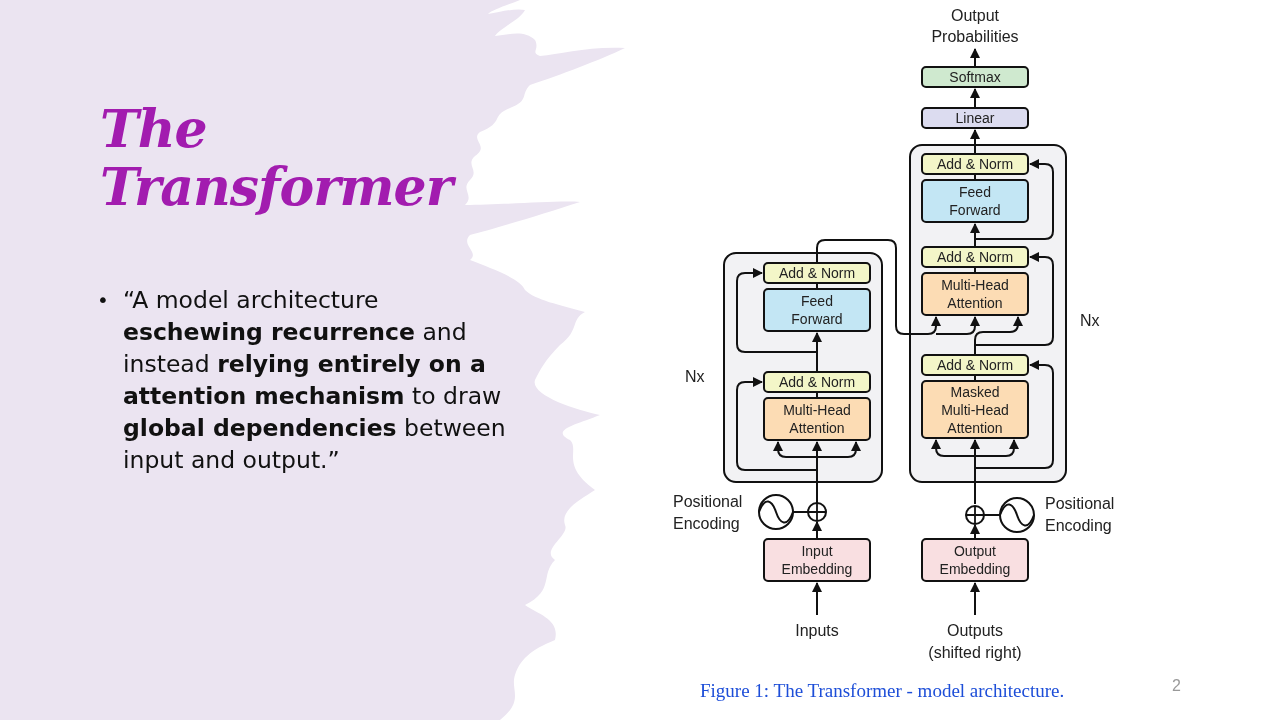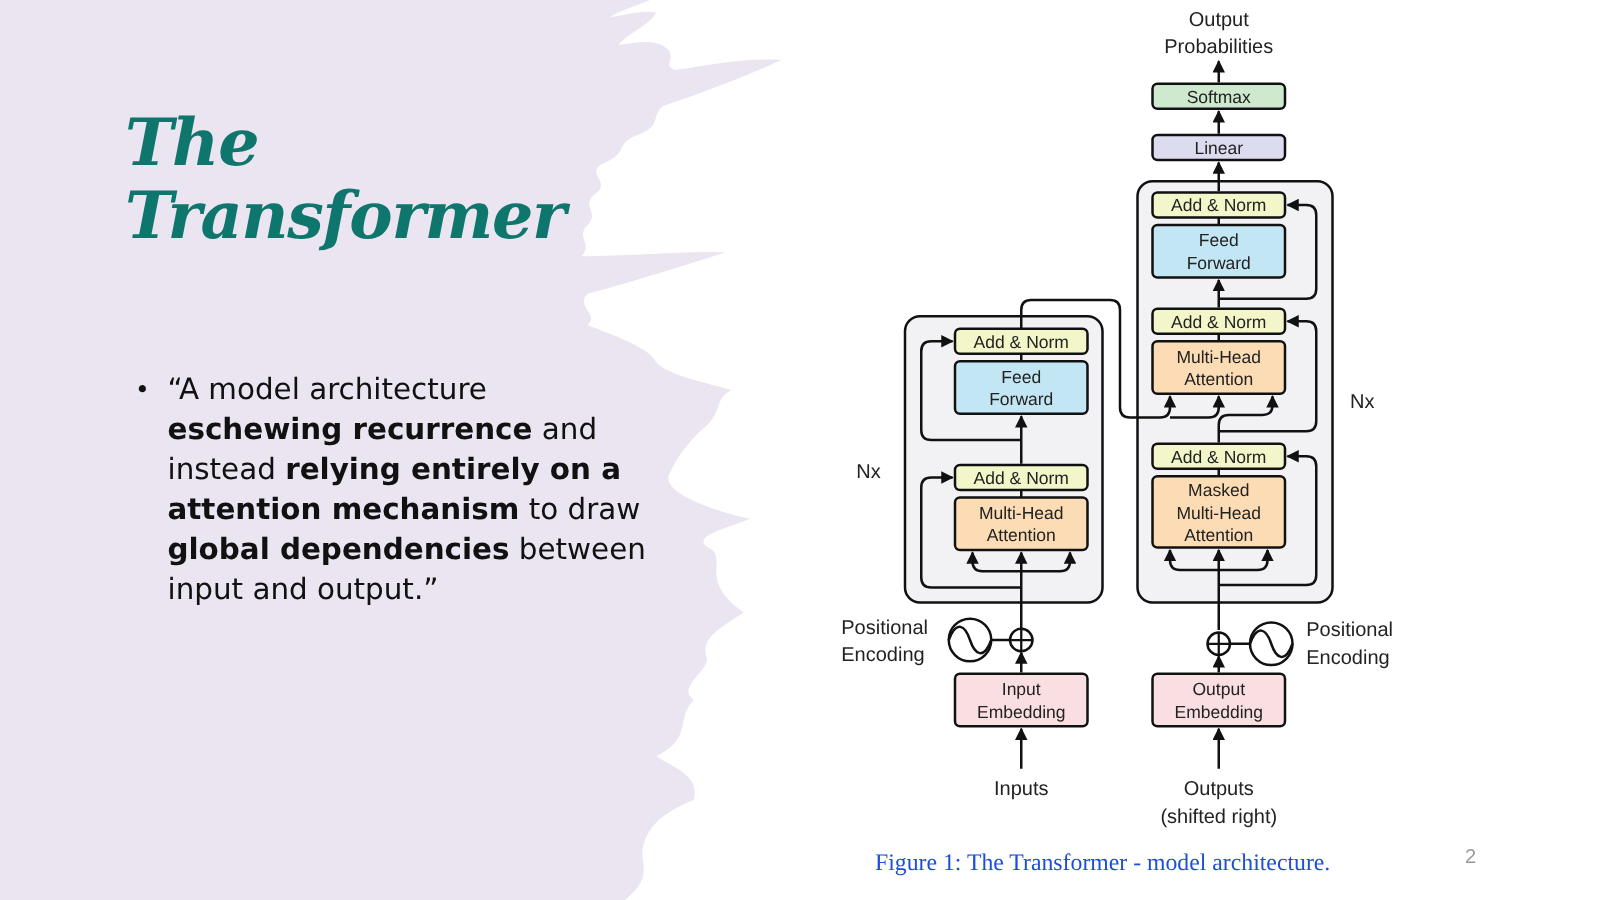--- a/index.html
+++ b/index.html
@@ -1,22 +1,22 @@
 <!DOCTYPE html>
 <html><head>
 <meta charset="utf-8">
 <style>
   html, body { margin:0; padding:0; }
   body { width:1280px; height:720px; overflow:hidden; background:#ffffff; position:relative; font-family:"DejaVu Sans", sans-serif; }
   .bg-stroke { position:absolute; left:0; top:0; width:1280px; height:720px; z-index:0; }
-  .title { position:absolute; left:100px; top:86px; z-index:2; margin:0;
+  .title { position:absolute; left:100px; top:100px; z-index:2; margin:0;
     font-family:"DejaVu Serif", serif; font-style:italic; font-weight:bold;
-    font-size:52px; line-height:58px; color:#0f766e; letter-spacing:-1px; }
+    font-size:52px; line-height:58px; color:#a21caf; letter-spacing:-1px; }
   .title span { display:block; }
-  .bullets { position:absolute; left:96px; top:283px; width:420px; z-index:2; margin:12px; padding:0; list-style:none;
+  .bullets { position:absolute; left:96px; top:283px; width:420px; z-index:2; margin:1px; padding:0; list-style:none;
     font-family:"DejaVu Sans", sans-serif; font-size:23.5px; line-height:32px; color:#111; }
   .bullets li { position:relative; padding-left:26px; }
   .bullets li::before { content:"•"; position:absolute; left:0; top:0; font-size:20px; }
   .bullets b { font-weight:bold; }
   .fig { position:absolute; left:650px; top:0; width:520px; height:720px; z-index:2; }
   .fig text { font-family:"Liberation Sans", sans-serif; fill:#222; }
   .caption { position:absolute; left:700px; top:680px; z-index:2; font-family:"Liberation Serif", serif; font-size:19px; color:#1d4ed8; }
   .pagenum { position:absolute; left:1172px; top:677px; z-index:2; font-family:"Liberation Sans", sans-serif; font-size:16px; color:#999; }
 </style>
 </head>

